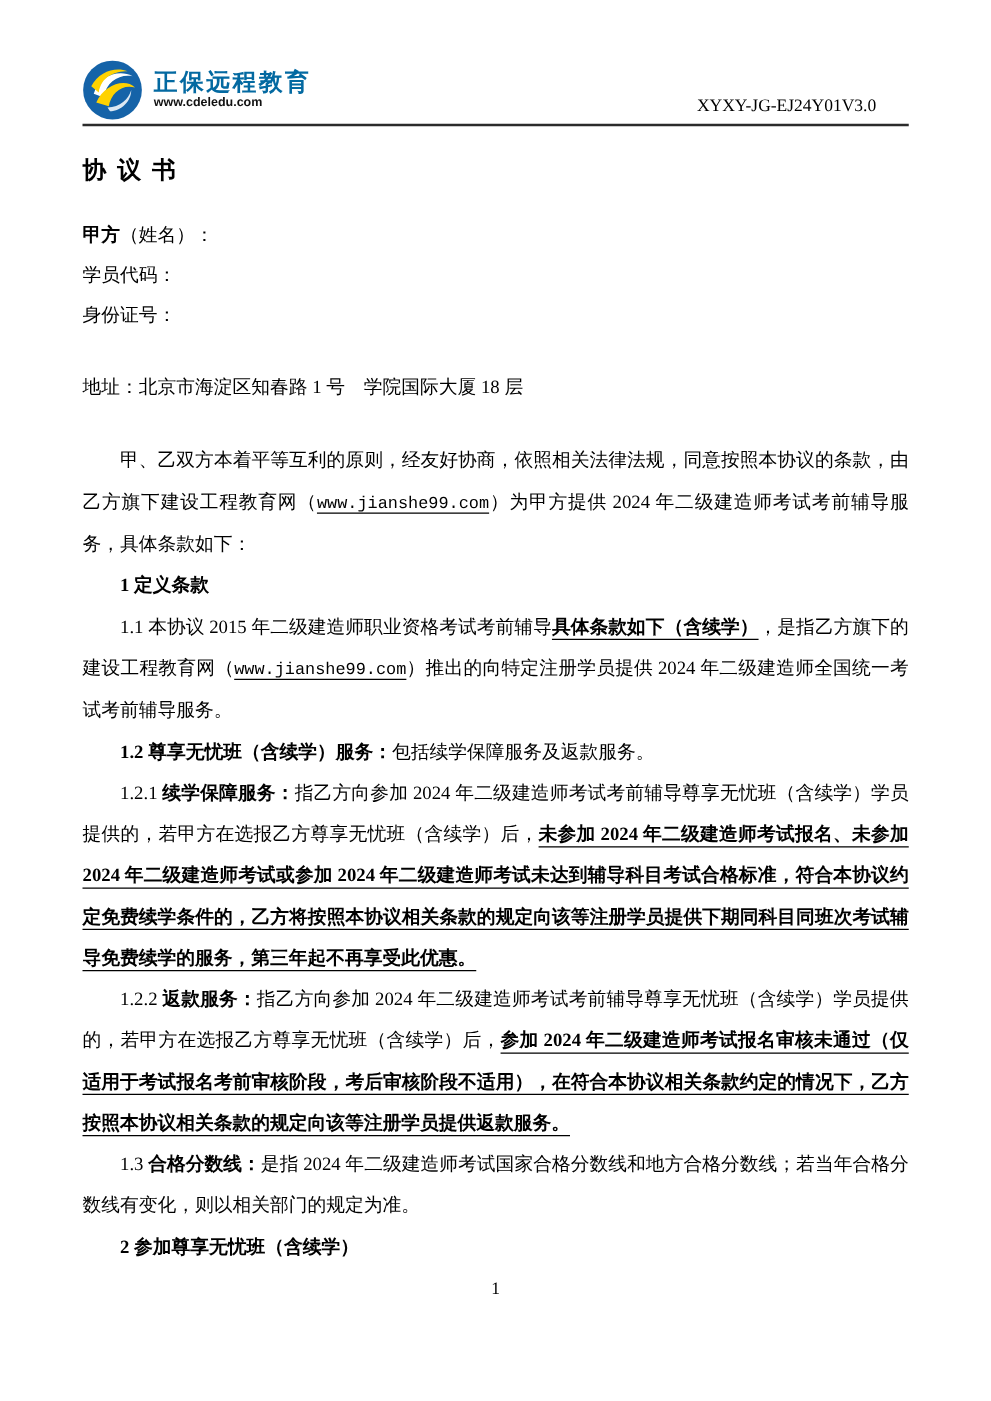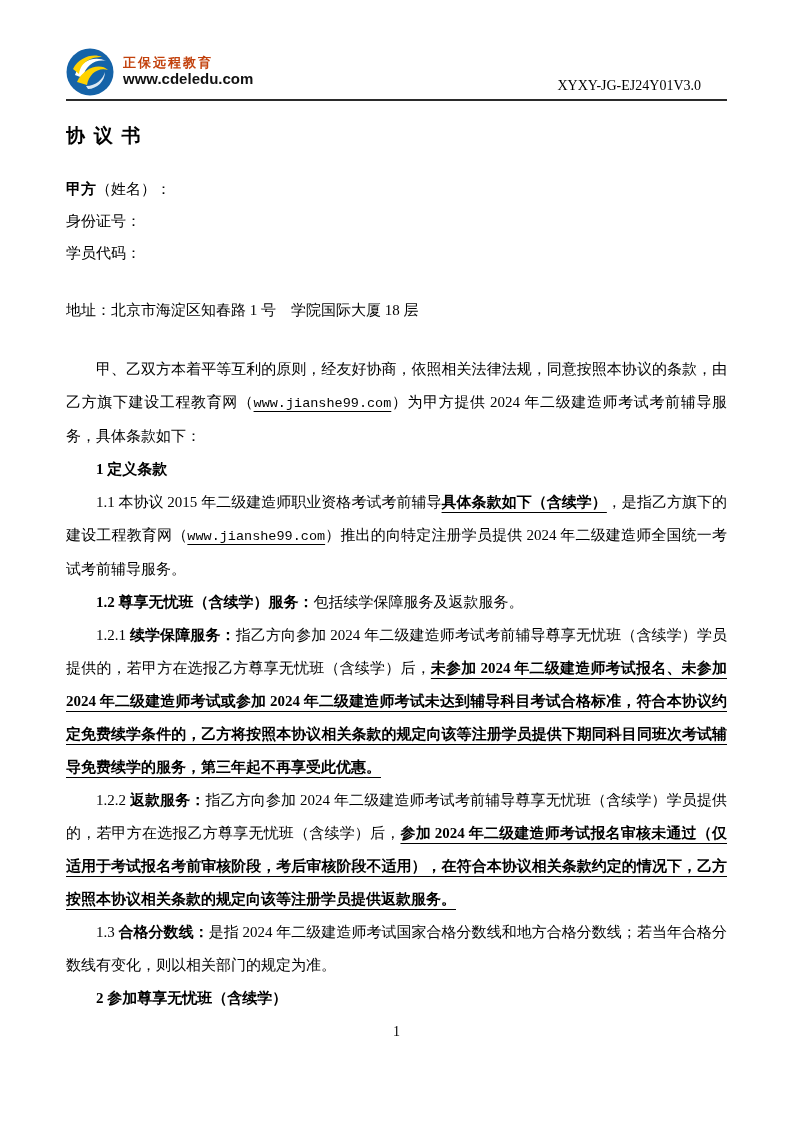--- a/index.html
+++ b/index.html
@@ -21,28 +21,28 @@
     justify-content: space-between;
     align-items: flex-end;
     padding-top: 46px;
   }
   .brand { display: flex; align-items: center; gap: 9px; }
   .brand svg { display: block; }
   .brand-text { display: flex; flex-direction: column; line-height: 1.12; }
   .brand-name {
     font-family: Liberation Serif, serif;
     font-weight: bold;
-    font-size: 13px;
+    font-size: 19px;
     letter-spacing: 2px;
-    color: #c2410c;
+    color: #0369a1;
   }
   .brand-site {
     font-family: "Liberation Sans", "DejaVu Sans", sans-serif;
     font-weight: bold;
-    font-size: 15px;
+    font-size: 10px;
     color: #111;
   }
   .doc-code { font-size: 14px; padding-right: 26px; padding-bottom: 2px; margin-top: 32px; }
   .rule { border-bottom: 2px solid #2b2b2b; margin-top: 3px; }
 
   
   .title {
     margin: 22px 0 0 0;
     text-align: left;
     font-size: 19px;
@@ -111,22 +111,22 @@
         </div>
       </div>
       <div class="doc-code">XYXY-JG-EJ24Y01V3.0</div>
     </div>
     <div class="rule"></div>
 
     <h1 class="title">协 议 书</h1>
 
     <div class="party-a">
       <p class="pline"><span class="lbl">甲方</span><span>（姓名）：</span></p>
+      <p class="pline">学员代码：</p>
       <p class="pline">身份证号：</p>
-      <p class="pline">学员代码：</p>
     </div>
 
     <div class="party-b">
       <p class="pline">地址：北京市海淀区知春路 1 号　学院国际大厦 18 层</p>
     </div>
 
     <div class="body-text">
 
       <p class="para"><span>甲、乙双方本着平等互利的原则，经友好协商，依照相关法律法规，同意按照本协议的条款，由乙方旗下建设工程教育网（</span><span class="url">www.jianshe99.com</span><span>）为甲方提供 2024 年二级建造师考试考前辅导服务，具体条款如下：</span></p>
 

